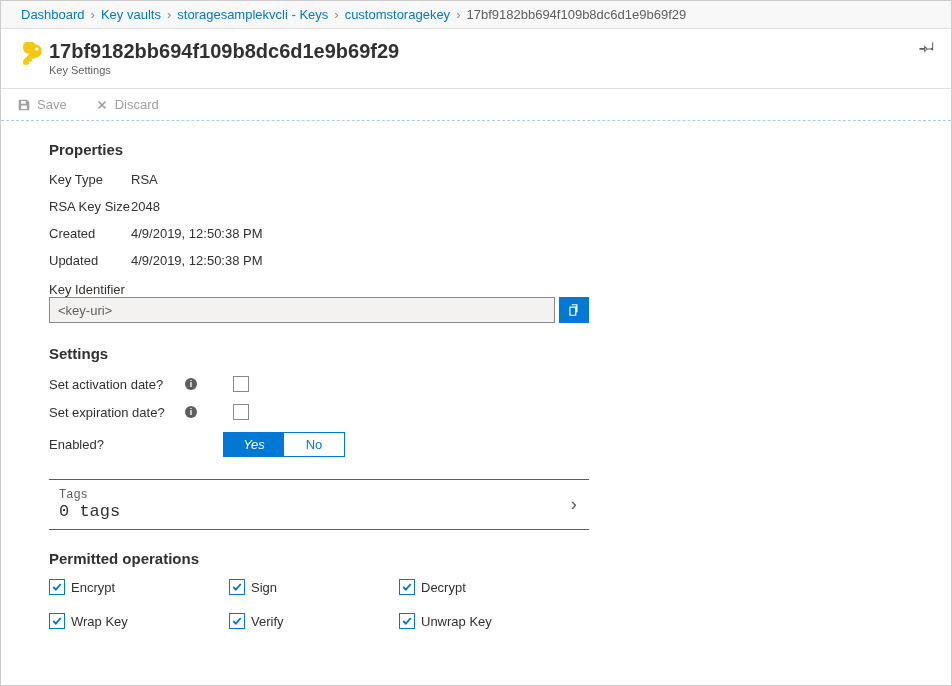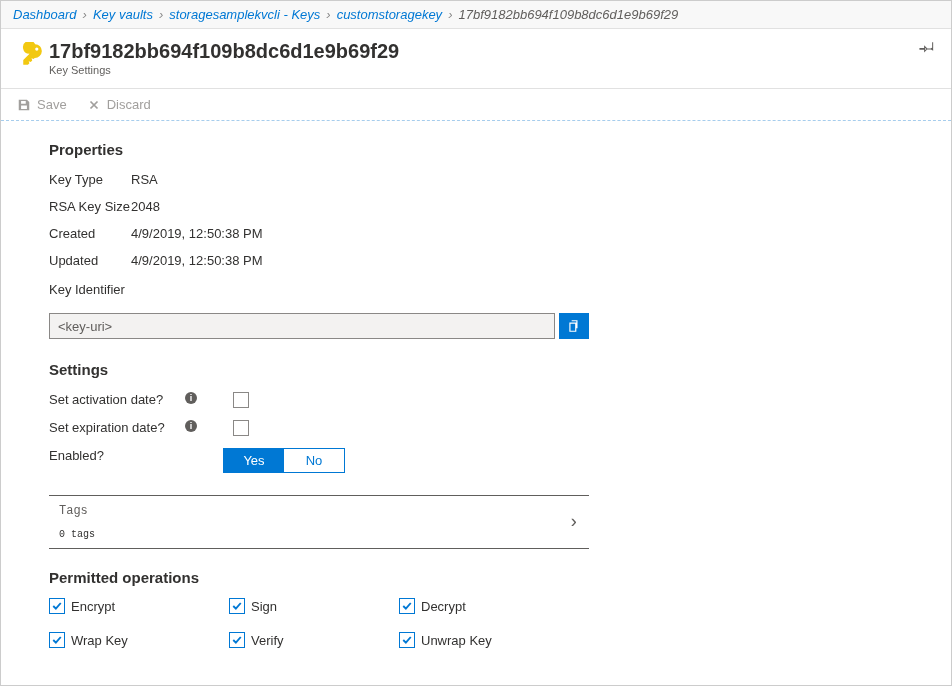--- a/index.html
+++ b/index.html
@@ -9,46 +9,45 @@
   color: #323130;
   background: #fff;
   width: 952px;
   height: 686px;
   overflow: hidden;
   border: 1px solid #ccc;
 }
 .breadcrumb {
   display: flex;
   align-items: center;
-  padding: 6px 12px;
+  padding: 6px 20px;
   background: #f8f8f8;
   border-bottom: 1px solid #e1e1e1;
   font-size: 13px;
   gap: 6px;
-  font-style: italic;
 }
 .breadcrumb a { color: #0078d4; text-decoration: none; }
 .breadcrumb .sep { color: #888; }
 .breadcrumb .current { color: #605e5c; }
 
 .header {
   display: flex;
   align-items: flex-start;
   padding: 10px 16px 12px 16px;
   border-bottom: 1px solid #e1e1e1;
 }
 .header .icon-col { width: 32px; height: 32px; display:flex; align-items:center; justify-content:center; }
 .header .title { font-size: 20px; font-weight: 600; line-height: 1.2; }
 .header .subtitle { font-size: 11px; color: #605e5c; margin-top:1px; }
 .header .pin { margin-left: auto; color: #605e5c; cursor:pointer; }
 
 .toolbar {
   display: flex;
   align-items: center;
-  gap: 20px;
+  gap: 28px;
   padding: 8px 16px;
   border-bottom: 1px dashed #a6cded;
 }
 .toolbar .btn {
   display: flex;
   align-items: center;
   gap: 6px;
   color: #a19f9d;
   cursor: default;
   font-size: 13px;
@@ -56,21 +55,21 @@
 .toolbar .btn svg { width:14px; height:14px; fill:#a19f9d; }
 
 .content { padding: 20px 40px 20px 48px; }
 
 .section-title { font-size: 15px; font-weight: 600; margin-bottom: 8px; }
 
 .kv-row { display:flex; padding: 6px 0; font-size:13px; }
 .kv-label { width: 82px; color:#323130; }
 .kv-value { color:#323130; }
 
-.field-label { font-size:13px; color:#323130; margin-top:8px; margin-bottom:16px; }
+.field-label { font-size:13px; color:#323130; margin-top:8px; margin-bottom:0; }
 
 .input-row { display:flex; gap:4px; align-items:stretch; width:540px; }
 .text-input {
   flex:1;
   border: 1px solid #8a8886;
   background: #f3f2f1;
   padding: 10px 8px;
   font-size: 13px;
   color: #605e5c;
   height: 26px;
@@ -80,44 +79,44 @@
   height: 26px;
   background: #0078d4;
   display:flex;
   align-items:center;
   justify-content:center;
   cursor:pointer;
 }
 .copy-btn svg { width:14px; height:14px; fill:#fff; }
 
 .settings { margin-top: 22px; }
-.setting-row { display:flex; align-items:flex-start; gap:6px; padding: 6px 0; font-size:13px; }
+.setting-row { display:flex; align-items:center; gap:6px; padding: 6px 0; font-size:13px; }
 .setting-row .label { width: 128px; }
 .info-icon { width:12px; height:12px; background:#605e5c; border-radius:50%; color:#fff; font-size:9px; font-weight:bold; display:inline-flex; align-items:center; justify-content:center; margin-left: 2px;}
 .checkbox { width:16px; height:16px; border:1px solid #8a8886; background:#fff; cursor:pointer; margin-left: 30px;}
 
 .toggle-group { display:flex; border:1px solid #0078d4; margin-left: 40px;}
 .toggle-opt { width:60px; text-align:center; padding:4px 0; font-size:13px; cursor:pointer; }
-.toggle-opt.active { background:#0078d4; color:#fff; }
+.toggle-opt.active { background:#0078d4; color:#fff;font-style:italic; }
 .toggle-opt.inactive { background:#fff; color:#0078d4; }
 
 .tags-box {
   margin-top: 16px;
   border-top: 1px solid #605e5c;
   border-bottom: 1px solid #605e5c;
   padding: 8px 10px;
   display:flex;
   align-items:center;
   width: 540px;
   cursor:pointer;
   font-family:Liberation Mono, monospace;
 }
 .tags-box .labels { display:flex; flex-direction:column; }
 .tags-box .t-label { font-size:12px; color:#605e5c; }
-.tags-box .t-count { font-size:10px; color:#323130;margin-top:11px; }
+.tags-box .t-count { font-size:17px; color:#323130; }
 .tags-box .chevron { margin-left:auto; color:#605e5c; font-size:18px; }
 
 .permitted { margin-top: 20px; }
 .ops-grid { display:grid; grid-template-columns: 180px 170px 180px; row-gap: 18px; margin-top:12px; }
 .op { display:flex; align-items:center; gap:6px; font-size:13px; }
 .op .chk { width:16px; height:16px; border:1px solid #0078d4; display:flex; align-items:center; justify-content:center; cursor:pointer; }
 .op .chk svg { width:12px; height:12px; stroke:#0078d4; stroke-width:2.5; fill:none; }
 </style>
 </head>
 <body>

